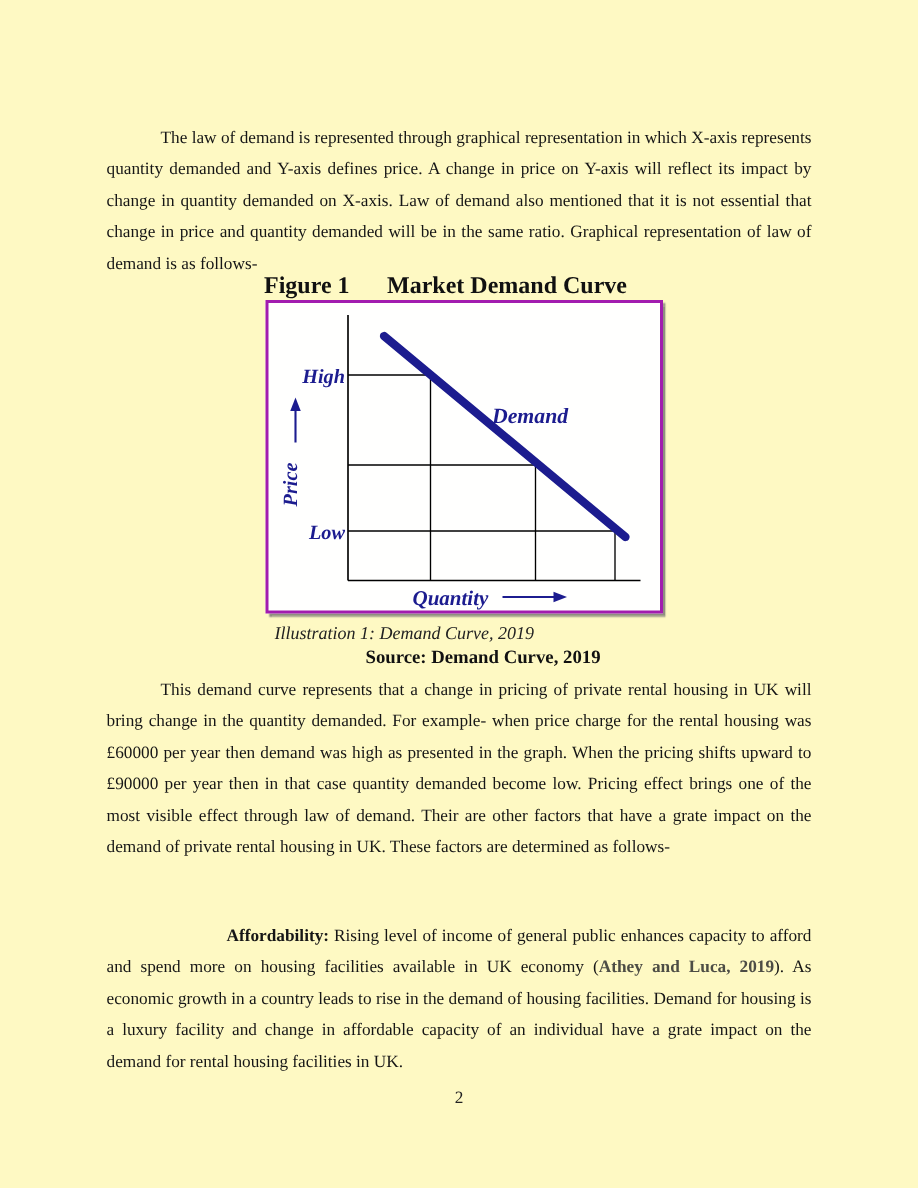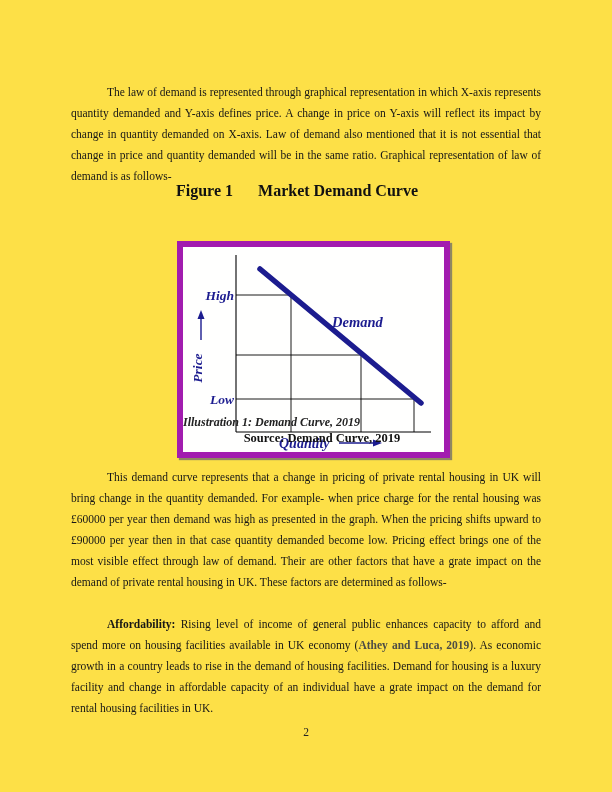--- a/index.html
+++ b/index.html
@@ -1,73 +1,71 @@
 <!DOCTYPE html>
 <html><head>
 <meta charset="utf-8">
 <style>
   html, body { margin: 0; padding: 0; background: #ffffff; }
   .page {
     position: relative;
     width: 612px;
     height: 792px;
-    background: #fde047;
+    background: #fef9c3;
     font-family: "Liberation Serif", "DejaVu Serif", serif;
     color: #161616;
     overflow: hidden;
   }
   .body-para {
     position: absolute;
     left: 71px;
     width: 470px;
     font-size: 11.5px;
     line-height: 21px;
     text-align: justify;
     text-indent: 36px;
     color: #161616;
   }
   #para1 { top: 70px; }
-  #para2 { top: 455px; }
+  #para2 { top: 438px; }
   #para3 { top: 602px; }
-  .bold { font-weight: bold; }
+  .bold { font-weight: bold; margin-left: 44px; }
   .citation { color: #4d4d45; font-weight: bold; }
   .figure-title {
     position: absolute;
     left: 176px;
     top: 182px;
     font-size: 16px;
     font-weight: bold;
     color: #111111;
     white-space: nowrap;
   }
   .figure-title .gap { display: inline-block; width: 25px; }
   .figure-frame {
     position: absolute;
     left: 177px;
     top: 200px;
     width: 261px;
     height: 205px;
     background: #fffffe;
-    border: 6px solid #a21caf;
+    border: 2px solid #a21caf;
     box-shadow: 2px 2px 1px rgba(105,105,105,0.75);
-    margin-top: 41px;
   }
   .figure-caption {
     position: absolute;
     left: 183px;
     top: 416px;
     width: 230px;
     height: 12px;
     overflow: hidden;
     font-size: 12px;
     line-height: 13px;
     font-style: italic;
     color: #222222;
     white-space: nowrap;
-    font-weight: bold;
   }
   .figure-source {
     position: absolute;
     left: 16px;
     top: 431px;
     width: 612px;
     text-align: center;
     font-size: 12.5px;
     font-weight: bold;
     color: #111111;

